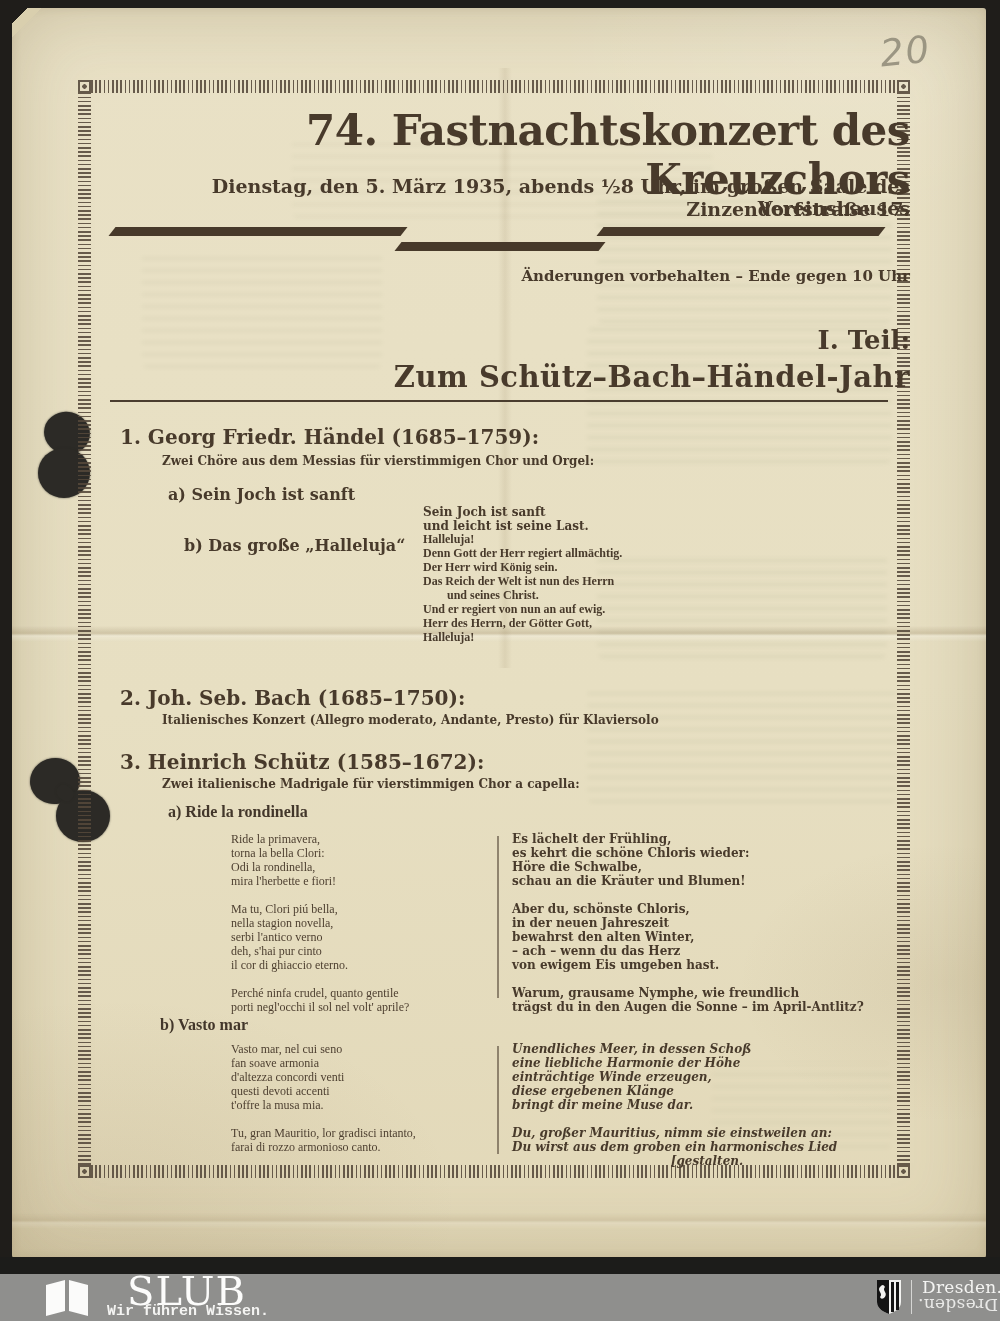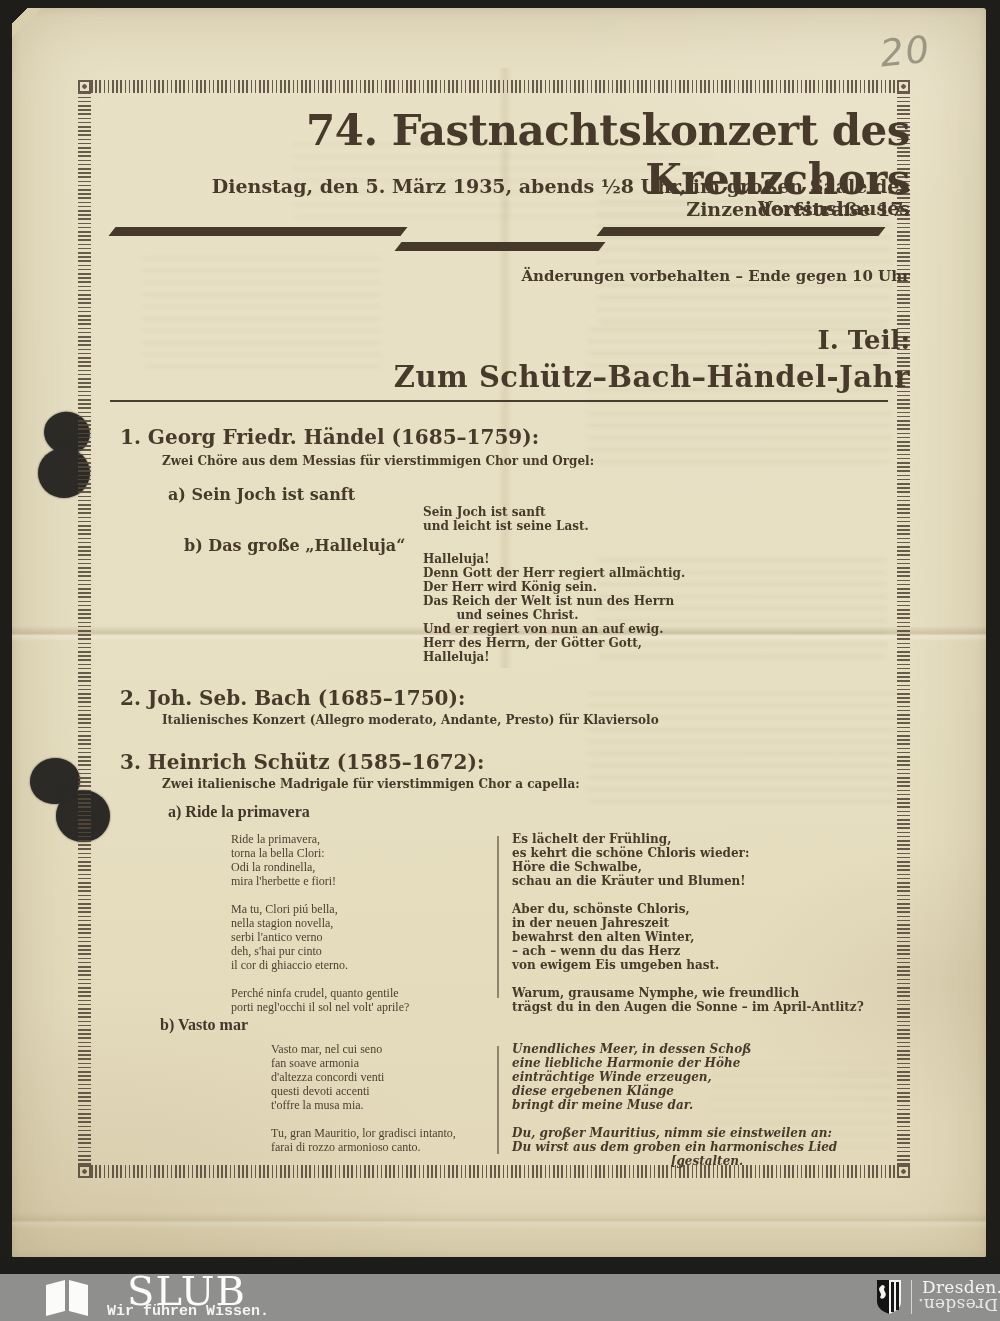--- a/index.html
+++ b/index.html
@@ -113,36 +113,36 @@
     <div class="abs fraktur center part-label" style="top:317px;">I. Teil:</div>
     <div class="abs fraktur center part-title" style="top:352px;">Zum Schütz–Bach–Händel-Jahr</div>
     <div class="rule" style="left:98px;top:392px;width:778px;"></div>
 
     <div class="abs fraktur item-head" style="left:108px;top:417px;">1. Georg Friedr. Händel (1685–1759):</div>
     <div class="abs fraktur item-sub" style="left:150px;top:446px;">Zwei Chöre aus dem Messias für vierstimmigen Chor und Orgel:</div>
     <div class="abs fraktur piece-label" style="left:156px;top:477px;">a) Sein Joch ist sanft</div>
     <div class="abs fraktur verse" style="left:411px;top:497px;">Sein Joch ist sanft
 und leicht ist seine Last.</div>
     <div class="abs fraktur piece-label" style="left:172px;top:528px;">b) Das große „Halleluja“</div>
-    <div class="abs fraktur verse" style="left:411px;top:544px;">Halleluja!
+    <div class="abs fraktur verse" style="left:411px;top:524px;font-family:Liberation Serif, serif;">Halleluja!
 Denn Gott der Herr regiert allmächtig.
 Der Herr wird König sein.
 Das Reich der Welt ist nun des Herrn
         und seines Christ.
 Und er regiert von nun an auf ewig.
 Herr des Herrn, der Götter Gott,
 Halleluja!</div>
 
     <div class="abs fraktur item-head" style="left:108px;top:678px;">2. Joh. Seb. Bach (1685–1750):</div>
     <div class="abs fraktur item-sub" style="left:150px;top:705px;">Italienisches Konzert (Allegro moderato, Andante, Presto) für Klaviersolo</div>
 
     <div class="abs fraktur item-head" style="left:108px;top:742px;">3. Heinrich Schütz (1585–1672):</div>
     <div class="abs fraktur item-sub" style="left:150px;top:769px;">Zwei italienische Madrigale für vierstimmigen Chor a capella:</div>
 
-    <div class="abs antiqua piece-label" style="left:156px;top:795px;font-weight:bold;color:#42362a;">a) Ride la primavera</div>
+    <div class="abs antiqua piece-label" style="left:156px;top:795px;font-weight:bold;color:#42362a;">a) Ride la rondinella</div>
     <div class="abs antiqua verse" style="left:219px;top:824px;">Ride la primavera,
 torna la bella Clori:
 Odi la rondinella,
 mira l'herbette e fiori!
 
 Ma tu, Clori piú bella,
 nella stagion novella,
 serbi l'antico verno
 deh, s'hai pur cinto
 il cor di ghiaccio eterno.
@@ -158,21 +158,21 @@
 Aber du, schönste Chloris,
 in der neuen Jahreszeit
 bewahrst den alten Winter,
 – ach – wenn du das Herz
 von ewigem Eis umgeben hast.
 
 Warum, grausame Nymphe, wie freundlich
 trägst du in den Augen die Sonne – im April-Antlitz?</div>
 
     <div class="abs antiqua piece-label" style="left:148px;top:1008px;font-weight:bold;color:#42362a;">b) Vasto mar</div>
-    <div class="abs antiqua verse" style="left:219px;top:1034px;margin-left:40px;">Vasto mar, nel cui seno
+    <div class="abs antiqua verse" style="left:219px;top:1034px;">Vasto mar, nel cui seno
 fan soave armonia
 d'altezza concordi venti
 questi devoti accenti
 t'offre la musa mia.
 
 Tu, gran Mauritio, lor gradisci intanto,
 farai di rozzo armonioso canto.</div>
     <div class="coldiv" style="left:485px;top:1038px;height:108px;"></div>
     <div class="abs fraktur verse" style="left:500px;top:1034px;font-style:italic;">Unendliches Meer, in dessen Schoß
 eine liebliche Harmonie der Höhe

